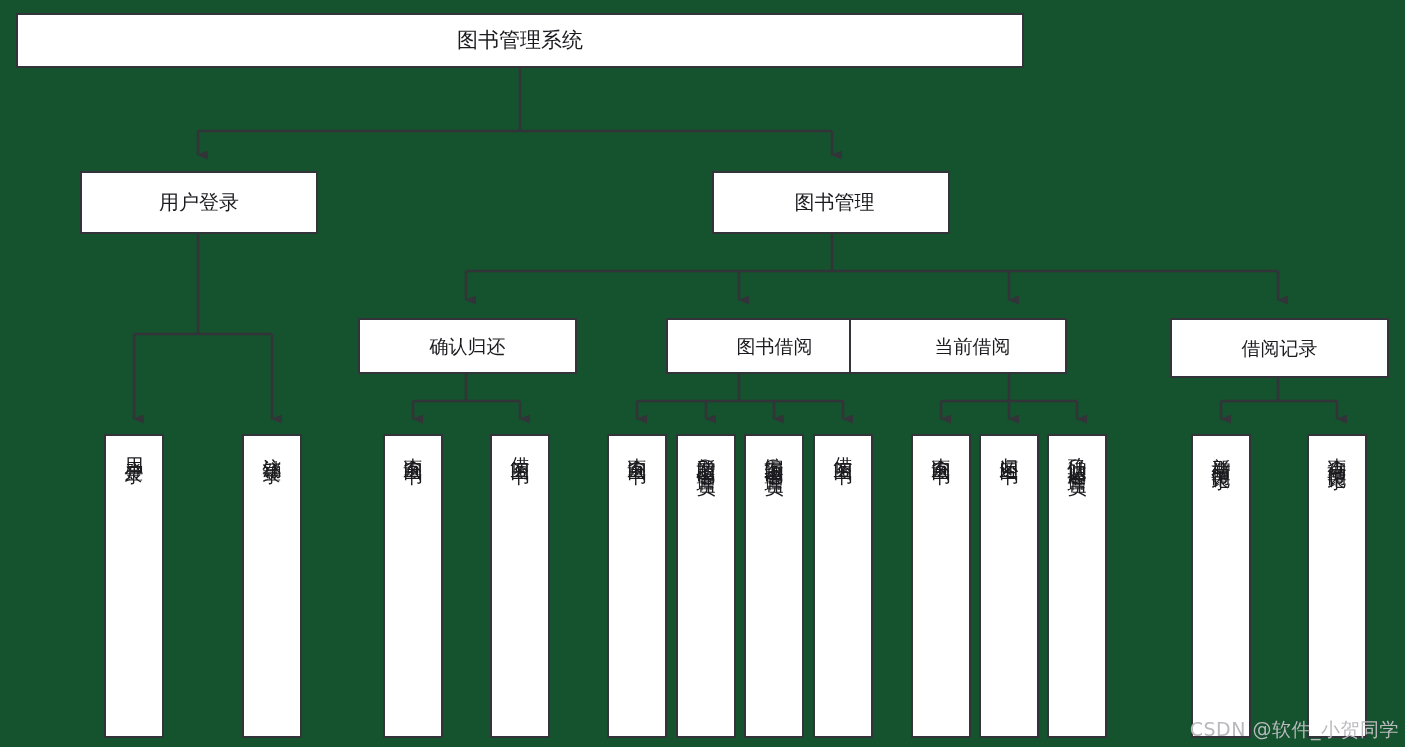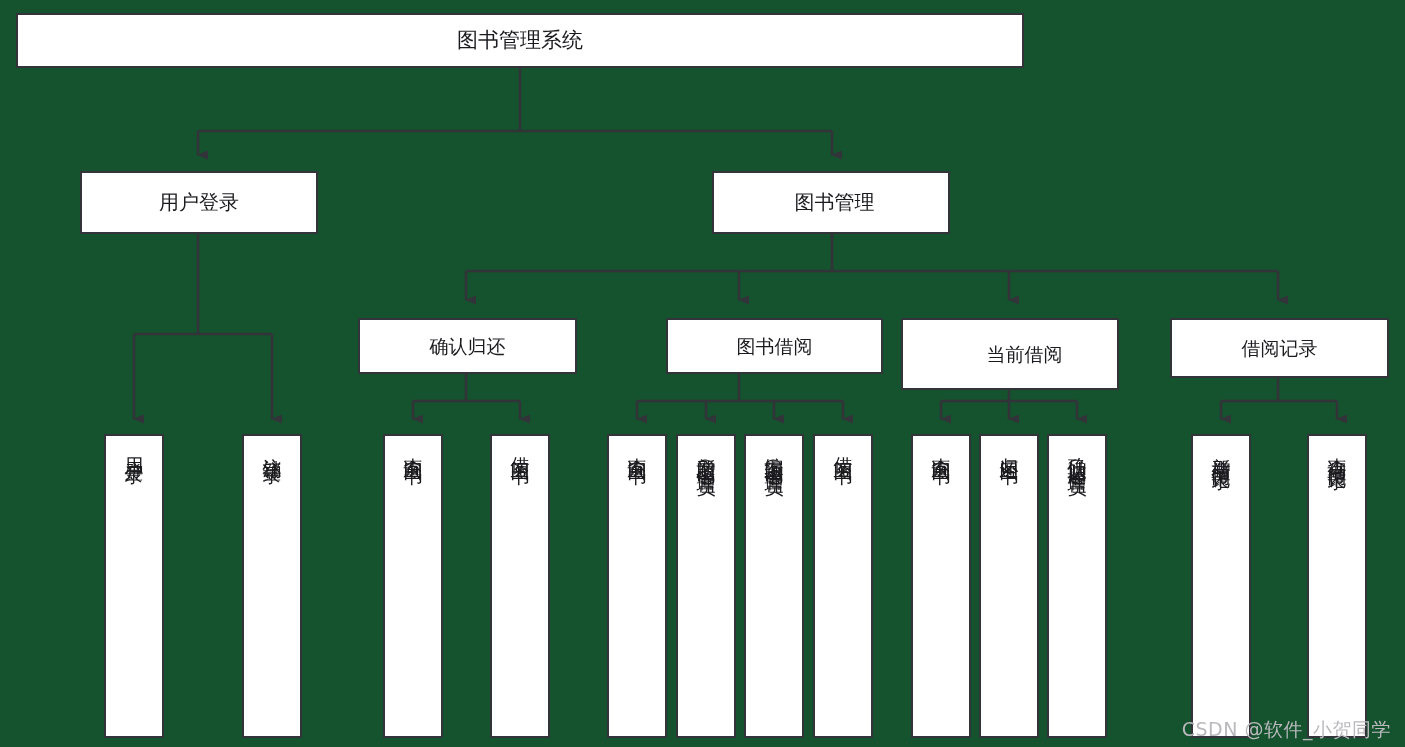--- a/index.html
+++ b/index.html
@@ -55,21 +55,21 @@
   .leaf .vlabel {
     writing-mode: vertical-rl;
     text-orientation: upright;
     letter-spacing: 3px;
     line-height: 1.05;
     white-space: nowrap;
     display: block;
   }
   .watermark {
     position: absolute;
-    right: 14px;
+    right: 6px;
     bottom: 4px;
     font-size: 19px;
     color: #b9b9bd;
     letter-spacing: 0.5px;
     white-space: nowrap;
     pointer-events: none;
   }
 </style>
 </head>
 <body>
@@ -140,21 +140,21 @@
   </div>
 
   <div class="node-box level-3" style="left:358px; top:318px; width:219px; height:56px;">
     <span>确认归还</span>
   </div>
 
   <div class="node-box level-3" style="left:631px; top:318px; width:217px; height:56px;margin-left:35px;">
     <span>图书借阅</span>
   </div>
 
-  <div class="node-box level-3" style="left:901px; top:318px; width:218px; height:72px;padding-left:29px;">
+  <div class="node-box level-3" style="left:849px; top:318px; width:218px; height:56px;padding-left:29px;">
     <span>当前借阅</span>
   </div>
 
   <div class="node-box level-3" style="left:1170px; top:318px; width:219px; height:60px;">
     <span>借阅记录</span>
   </div>
 
   <div class="node-box leaf" style="left:104px; top:434px; width:60px; height:304px;">
     <span class="vlabel">用户登录</span>
   </div>

